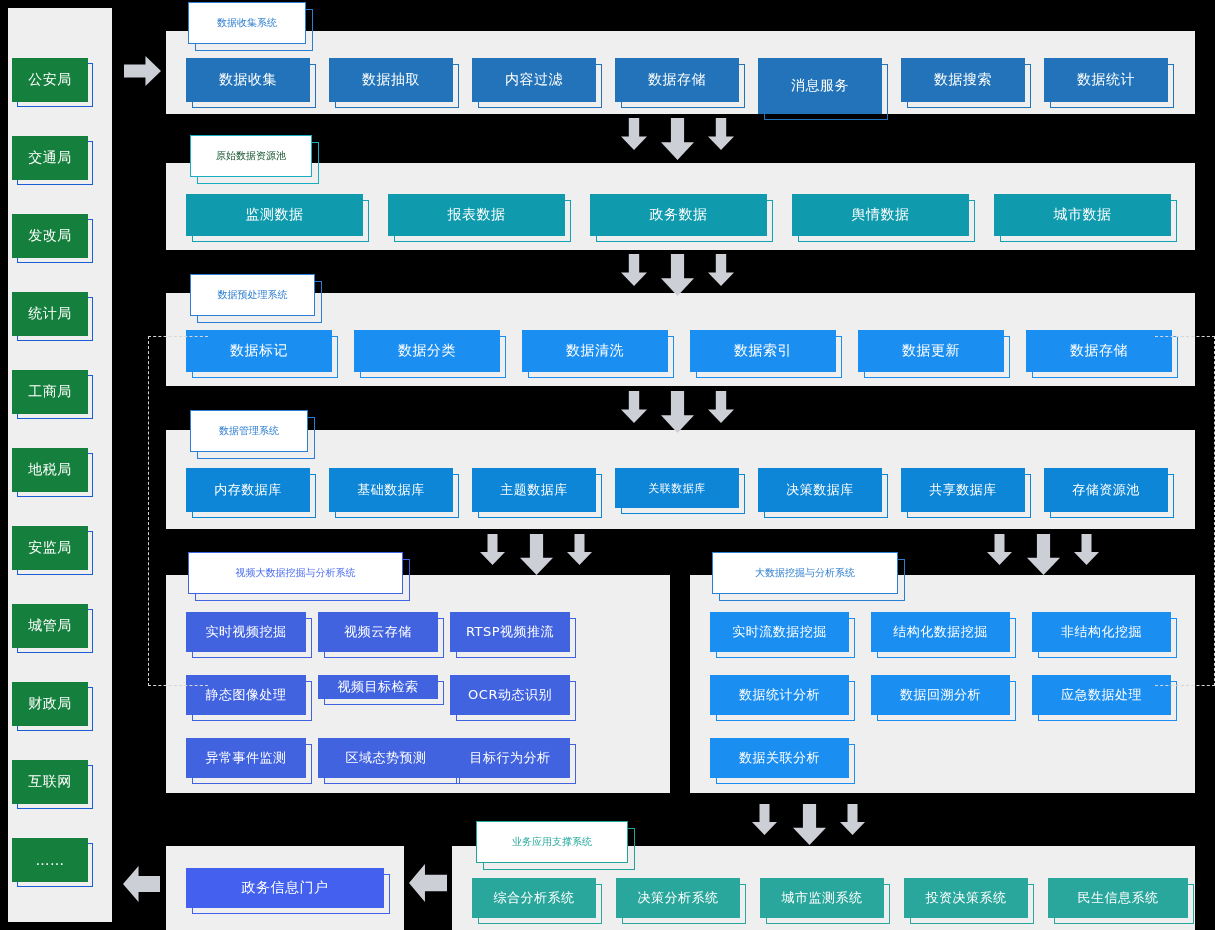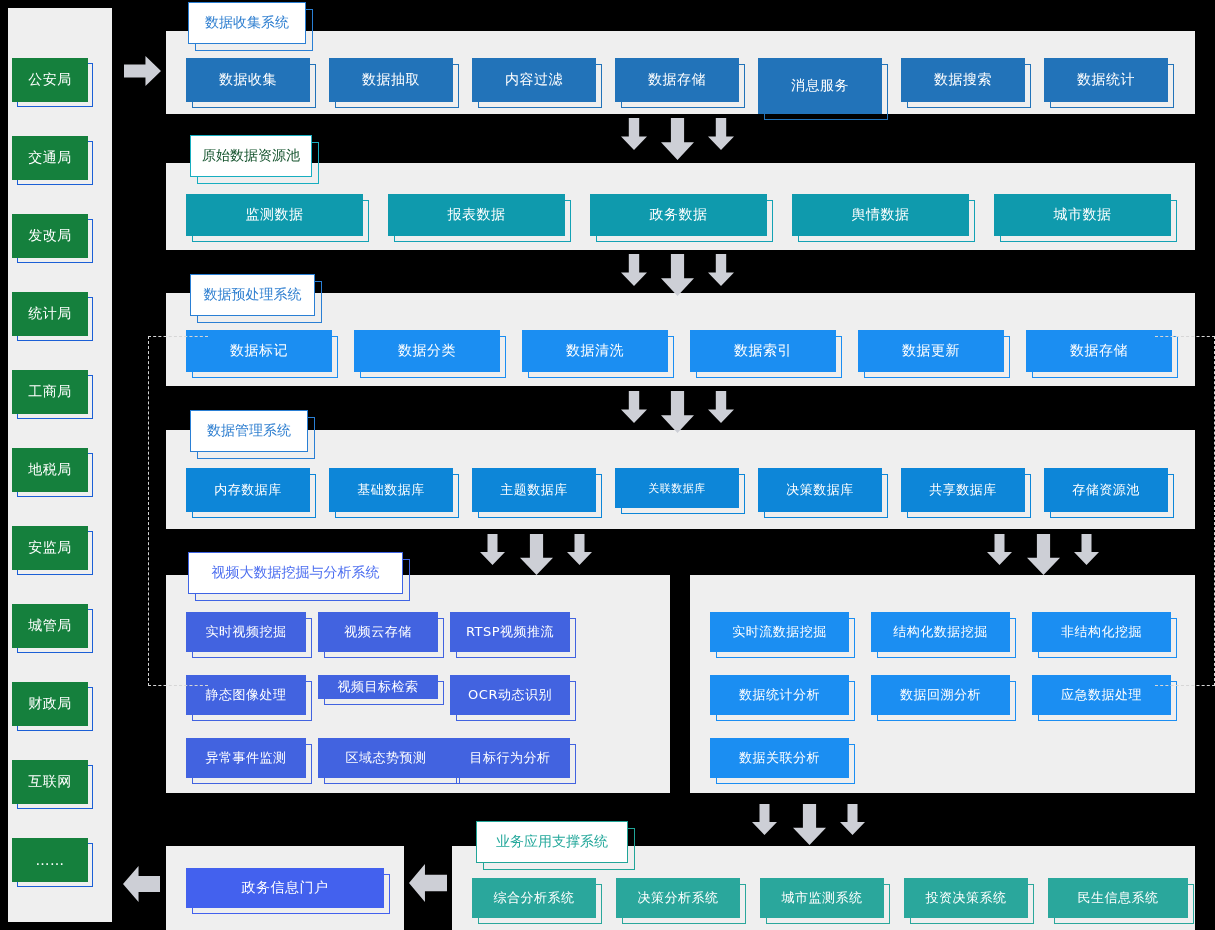--- a/index.html
+++ b/index.html
@@ -26,21 +26,21 @@
              background:#efefef; }
   .sb-item { position:absolute; left:12px; width:76px; height:44px; font-size:14px; }
   .sb-item .face { background:#15803d; }
   .sb-item .depth { border-color:#1b5fd6; left:5px; top:5px; right:-5px; bottom:-5px; }
 
   
   .panel { position:absolute; background:#efefef; }
 
   
   .tab { position:absolute; z-index:20; height:42px; display:flex; align-items:center;
-         justify-content:center; font-size:14px; white-space:nowrap; padding:0 10px; }
+         justify-content:center; font-size:10px; white-space:nowrap; padding:0 10px; }
   .tab .face { position:absolute; inset:0; background:#fff; border:1.6px solid #2a7fd4;
                display:flex; align-items:center; justify-content:center; color:#2f7fd0; z-index:2;}
   .tab .depth { position:absolute; left:7px; top:7px; right:-7px; bottom:-7px; z-index:1;
                 border:1.5px solid #2a7fd4; }
   .tab.teal .face { border-color:#18aec0; color:#14532d; }
   .tab.teal .depth { border-color:#18aec0; }
   .tab.purple .face { border-color:#3f64e4; color:#4c6ef0; }
   .tab.purple .depth { border-color:#3f64e4; }
   .tab.green .face { border-color:#21a598; color:#24a89b; }
   .tab.green .depth { border-color:#21a598; }
@@ -127,20 +127,24 @@
     <span class="face">数据预处理系统</span>
   </div>
   <div class="tab" style="left:190px;top:410px;width:118px;">
     <span class="depth"></span>
     <span class="face">数据管理系统</span>
   </div>
   <div class="tab purple" style="left:188px;top:552px;width:215px;">
     <span class="depth"></span>
     <span class="face">视频大数据挖掘与分析系统</span>
   </div>
+  <div class="tab" style="left:712px;top:552px;width:186px;">
+    <span class="depth"></span>
+    <span class="face">大数据挖掘与分析系统</span>
+  </div>
   <div class="tab green" style="left:476px;top:821px;width:152px;">
     <span class="depth"></span>
     <span class="face">业务应用支撑系统</span>
   </div>
 
   <div id="slots">
       <div class="blk sb-item" style="top: 58px;">
         <span class="depth"></span>
         <span class="face">公安局</span>
       </div>

